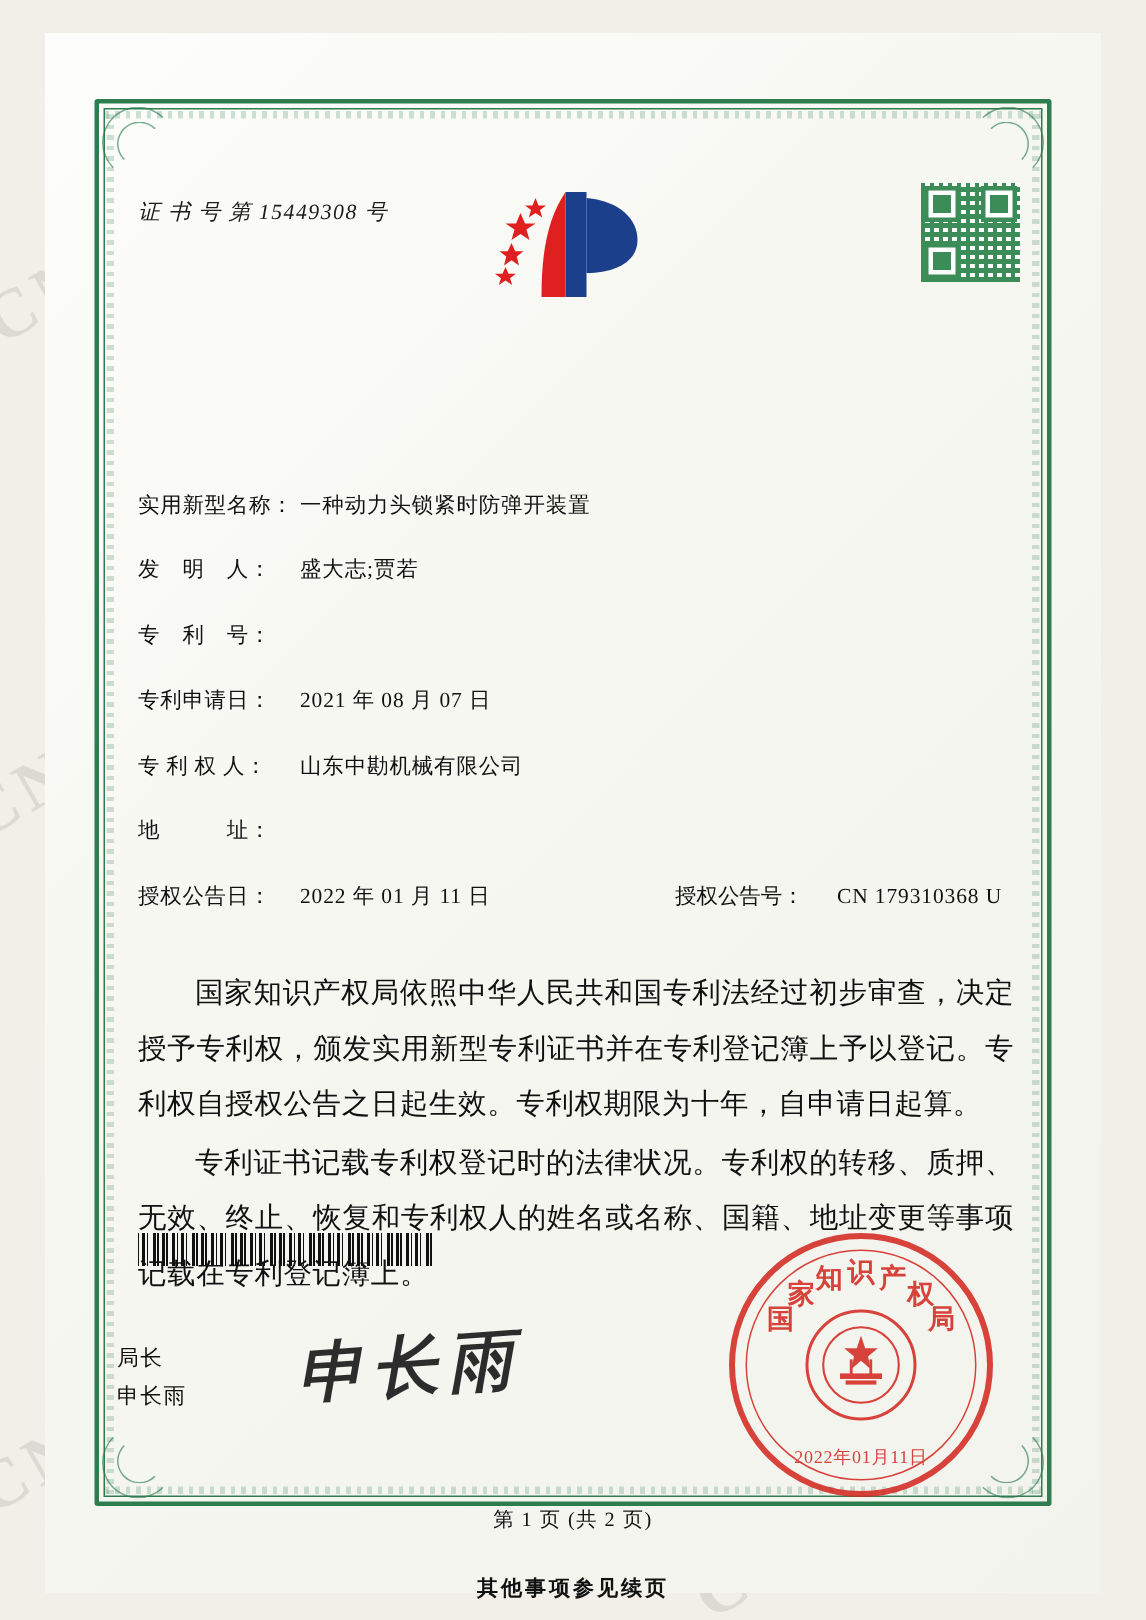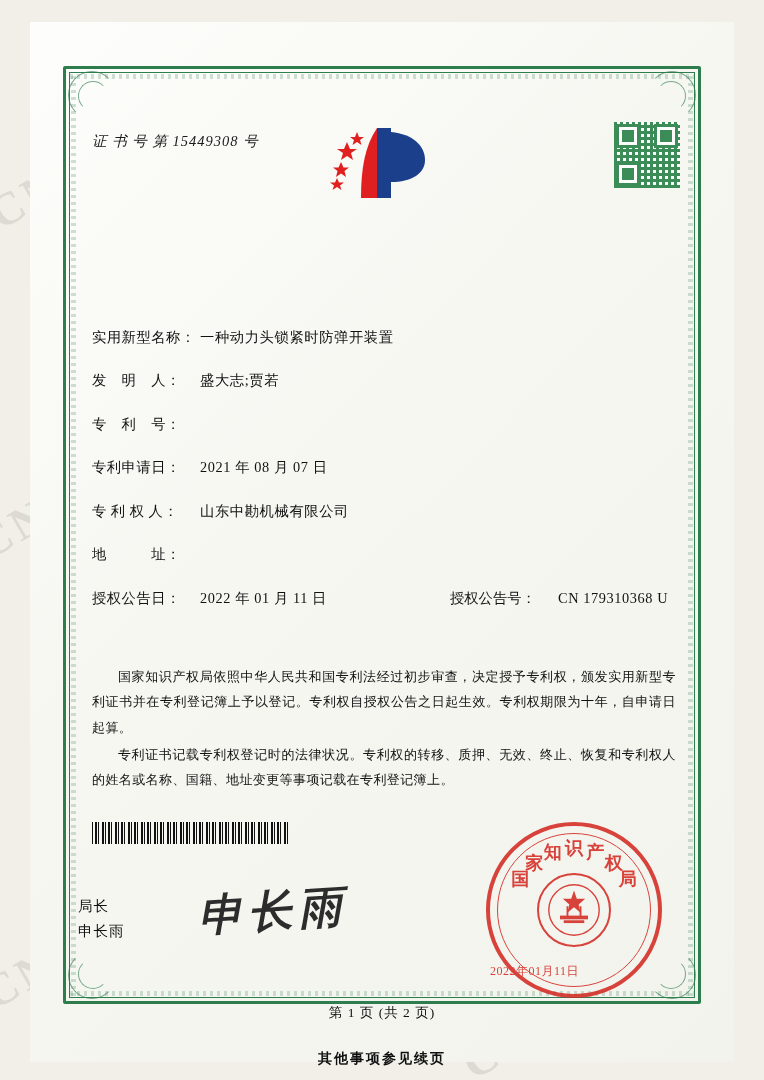--- a/index.html
+++ b/index.html
@@ -208,26 +208,25 @@
     flex: 0 0 108px;
     white-space: nowrap;
   }
   .field-row .value2 { flex: 1 1 auto; letter-spacing: .6px;}
 
   .paragraphs {
     position: absolute;
     left: 62px;
     right: 58px;
     top: 622px;
-    font-size: 13px;
+    font-size: 19px;
     line-height: 1.95;
     color: #111;
     text-align: justify;
     letter-spacing: .4px;
-    margin-top: 20px;
   }
   .paragraphs p { margin: 0 0 2px 0; text-indent: 2em; }
 
   
   .barcode {
     position: absolute;
     left: 62px;
     top: 800px;
     width: 196px;
     height: 22px;
@@ -297,20 +296,21 @@
     font-family: "Liberation Serif", serif;
     width: 20px;
     text-align: center;
     left: 50%;
     top: 50%;
   }
   .seal-date {
     position: absolute;
     left: 0; right: 0;
     bottom: 14px;
+    text-align: center;
     font-size: 12px;
     color: #d42a23;
     letter-spacing: .5px;
   }
 
   .page-no {
     position: absolute;
     left: 0; right: 0;
     top: 982px;
     text-align: center;

